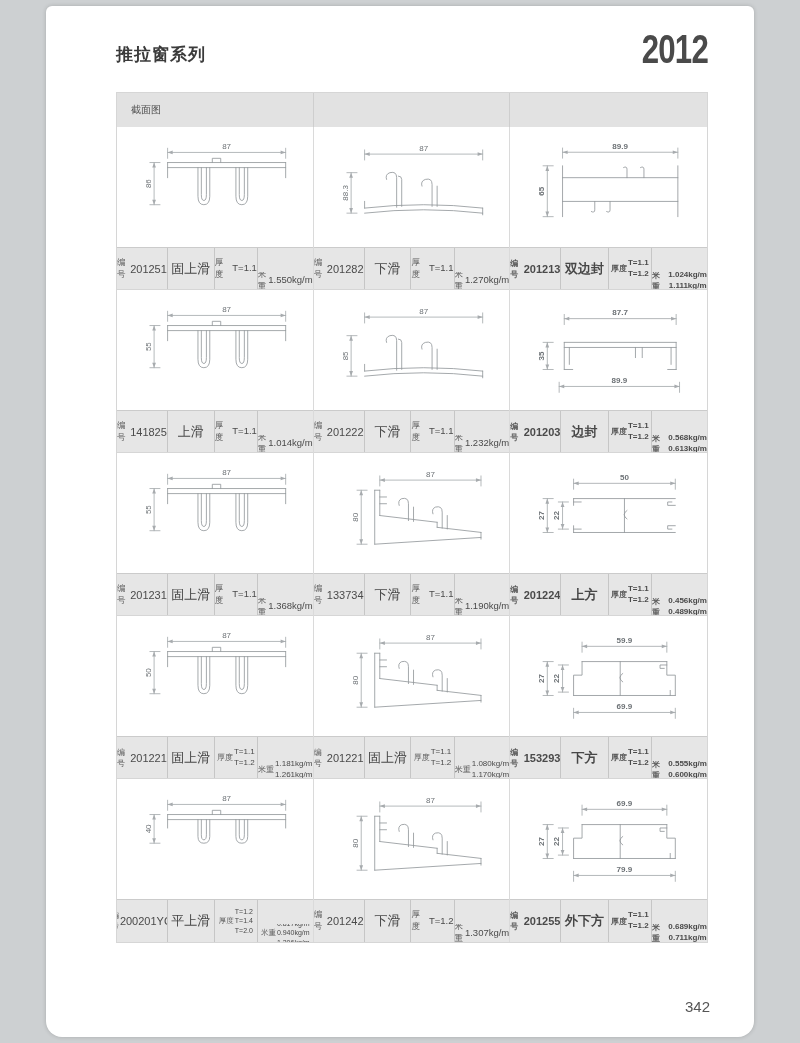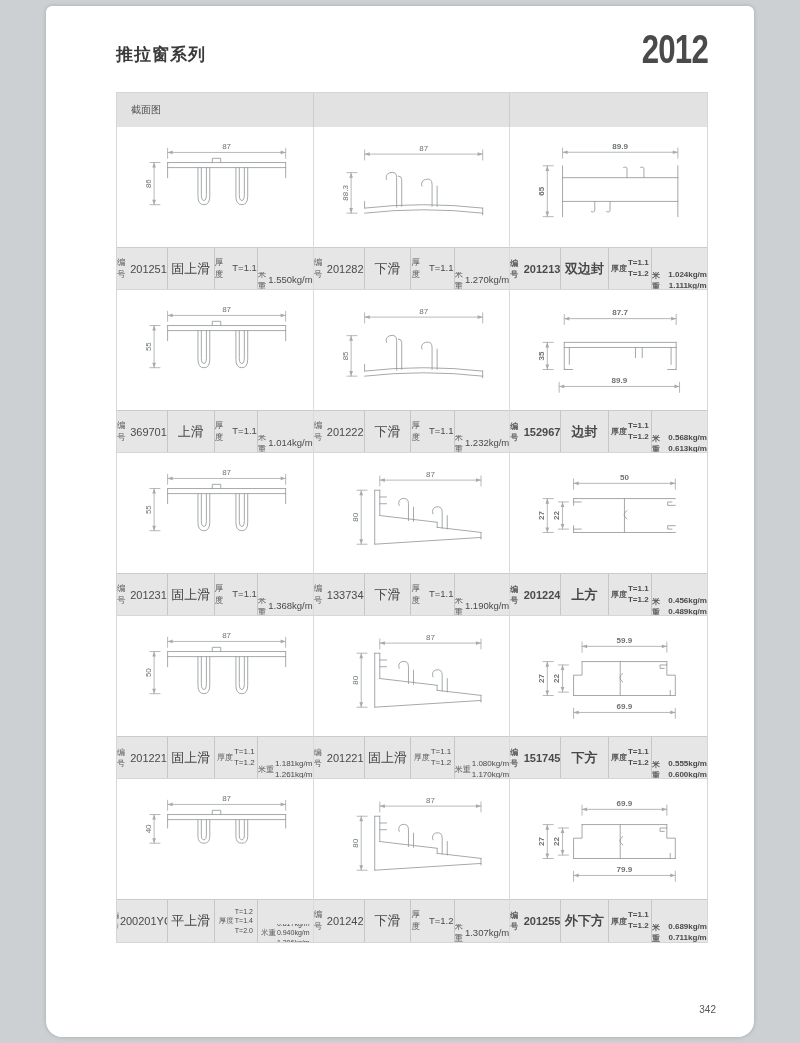--- a/index.html
+++ b/index.html
@@ -45,21 +45,21 @@
   .lab{font-size:8.5px;color:#5d5d5d;}
   .val{font-size:11px;color:#4a4a4a;}
   .name-val{font-size:13px;color:#474747;}
   .vals{color:#4a4a4a;text-align:center;line-height:1.35;}
   .spec.v1 .vals{font-size:9.5px;}
   .spec.v2 .vals{font-size:8px;}
   .spec.v2 .lab{font-size:8px;}
   .spec.v3 .vals{font-size:7px;line-height:1.3;}
   .spec.v3 .lab{font-size:7.5px;}
   .page-number{
-    position:absolute;right:38px;bottom:22px;font-size:10px;color:#555555;
+    position:absolute;right:44px;bottom:22px;font-size:15px;color:#555555;
   }
 </style>
 </head>
 <body>
 
 <div class="page">
   <div class="header">
     <div class="series-title">推拉窗系列</div>
     <div class="year">2012</div>
   </div>
@@ -240,21 +240,21 @@
               <path d="M39 82 H51" fill="none" stroke="#a7abae" stroke-width="1" stroke-linecap="round"></path>
               <path d="M44 32 V82" fill="none" stroke="#a7abae" stroke-width="1" stroke-linecap="round"></path>
               <polygon points="44,32 41.8,38 46.2,38" fill="#a7abae"></polygon>
               <polygon points="44,82 46.2,76 41.8,76" fill="#a7abae"></polygon>
               <text x="40" y="57" fill="#6e7377" font-size="9.5" text-anchor="middle" font-family="&quot;Liberation Sans&quot;,&quot;DejaVu Sans&quot;,sans-serif" transform="rotate(-90 40 57)">55</text>
             </svg>
     </div>
     <div class="spec v1">
       <div>
         <div class="lab">编号</div>
-        <div class="val">369701</div>
+        <div class="val">141825</div>
       </div>
       <div>
         <div class="val name-val">上滑</div>
       </div>
       <div>
         <div class="lab">厚度</div>
         <div class="vals thick-vals">
                 <div>T=1.1</div>
               </div>
       </div>
@@ -344,21 +344,21 @@
               <path d="M39 84 H51" fill="none" stroke="#a7abae" stroke-width="1" stroke-linecap="round"></path>
               <path d="M44 52 V84" fill="none" stroke="#a7abae" stroke-width="1" stroke-linecap="round"></path>
               <polygon points="44,52 41.8,58 46.2,58" fill="#a7abae"></polygon>
               <polygon points="44,84 46.2,78 41.8,78" fill="#a7abae"></polygon>
               <text x="40" y="68" fill="#6e7377" font-size="9.5" text-anchor="middle" font-family="&quot;Liberation Sans&quot;,&quot;DejaVu Sans&quot;,sans-serif" transform="rotate(-90 40 68)">35</text>
             </svg>
     </div>
     <div class="spec v2">
       <div>
         <div class="lab">编号</div>
-        <div class="val">152967</div>
+        <div class="val">201203</div>
       </div>
       <div>
         <div class="val name-val">边封</div>
       </div>
       <div>
         <div class="lab">厚度</div>
         <div class="vals thick-vals">
                 <div>T=1.1</div>
                 <div>T=1.2</div>
               </div>
@@ -674,21 +674,21 @@
               <path d="M57 80 H69" fill="none" stroke="#a7abae" stroke-width="1" stroke-linecap="round"></path>
               <path d="M62 48 V80" fill="none" stroke="#a7abae" stroke-width="1" stroke-linecap="round"></path>
               <polygon points="62,48 59.8,54 64.2,54" fill="#a7abae"></polygon>
               <polygon points="62,80 64.2,74 59.8,74" fill="#a7abae"></polygon>
               <text x="58" y="64" fill="#6e7377" font-size="9.5" text-anchor="middle" font-family="&quot;Liberation Sans&quot;,&quot;DejaVu Sans&quot;,sans-serif" transform="rotate(-90 58 64)">22</text>
             </svg>
     </div>
     <div class="spec v2">
       <div>
         <div class="lab">编号</div>
-        <div class="val">151745</div>
+        <div class="val">153293</div>
       </div>
       <div>
         <div class="val name-val">下方</div>
       </div>
       <div>
         <div class="lab">厚度</div>
         <div class="vals thick-vals">
                 <div>T=1.1</div>
                 <div>T=1.2</div>
               </div>

